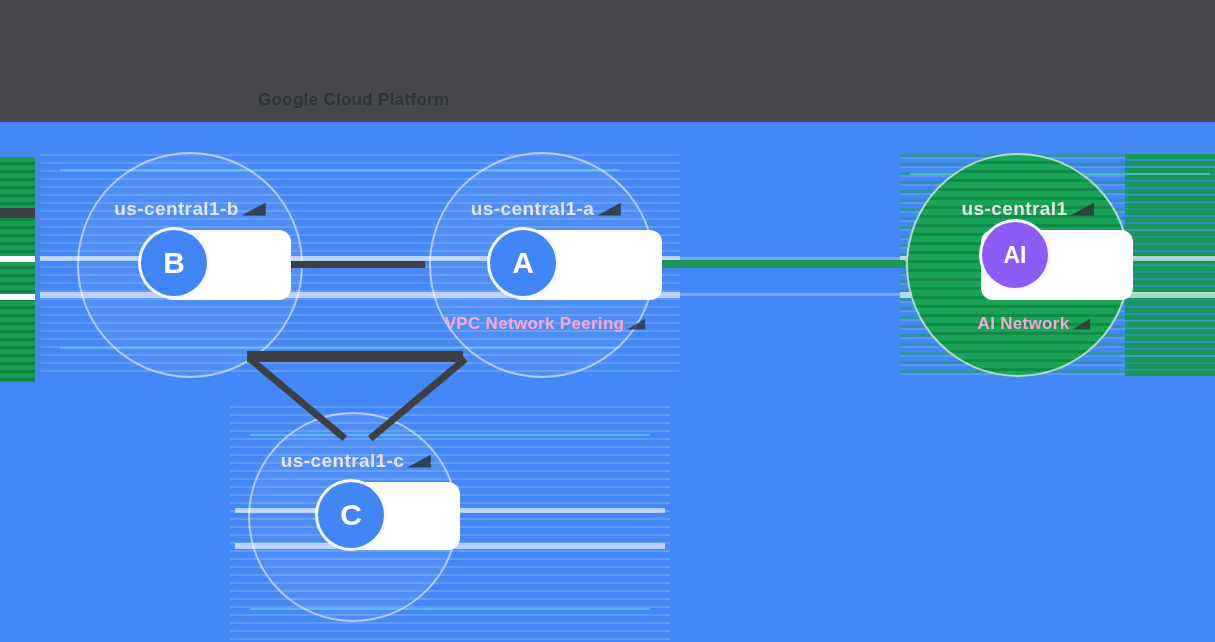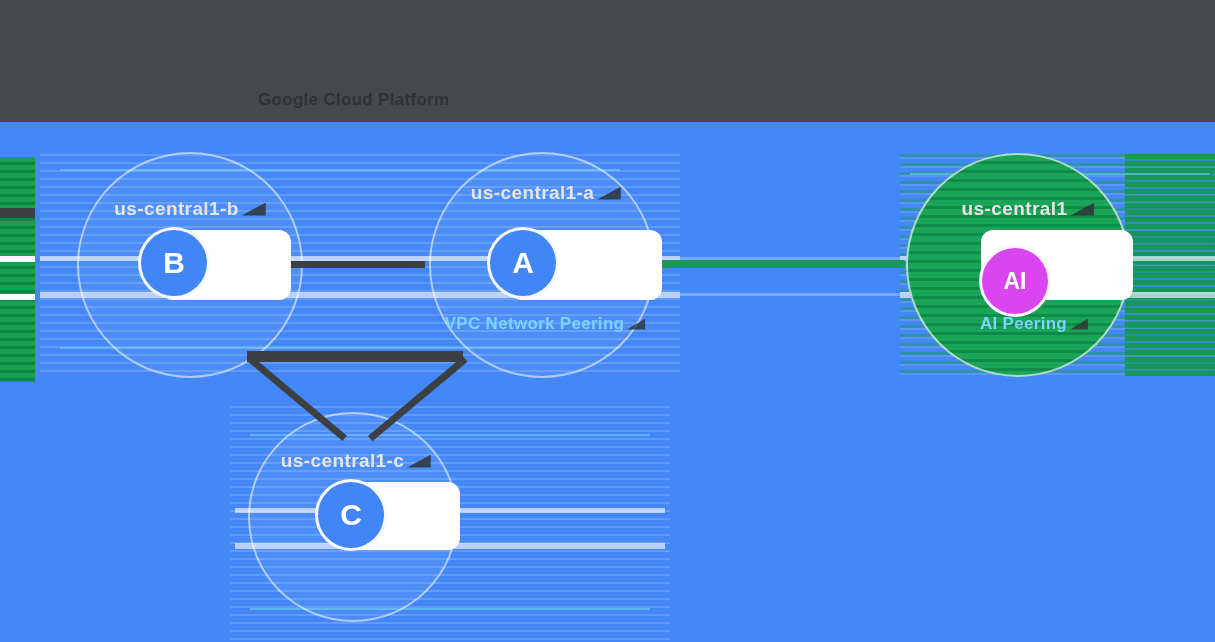--- a/index.html
+++ b/index.html
@@ -74,39 +74,39 @@
   .pill-a{left:510px;top:188px;width:152px;height:70px;}
   .pill-c{left:338px;top:440px;width:122px;height:68px;}
   .pill-ai{left:981px;top:188px;width:152px;height:70px;}
   .node-circle{position:absolute;width:72px;height:72px;border-radius:50%;
     background:#4285f4;border:3px solid rgba(255,255,255,.95);box-sizing:border-box;
     display:flex;align-items:center;justify-content:center;
     color:#ffffff;font-weight:700;font-size:30px;}
   .nc-b{left:138px;top:185px;}
   .nc-a{left:487px;top:185px;}
   .nc-c{left:315px;top:437px;}
-  .nc-ai{left:979px;top:203px;background:#d946ef;font-size:23px;}
+  .nc-ai{left:979px;top:177px;background:#8b5cf6;font-size:23px;}
   
   .zone-label{
     position:absolute;transform:translateX(-50%);
     font-size:19px;font-weight:700;letter-spacing:.4px;color:#e5e5e5;
     white-space:nowrap;display:flex;align-items:center;
   }
   .zone-label::after{
     content:"";display:inline-block;width:24px;height:13px;margin-left:3px;
     background:#2e3236;opacity:.85;
     clip-path:polygon(0 100%,100% 0,100% 100%);
   }
   .zl-b{left:190px;top:156px;}
-  .zl-a{left:546px;top:140px;}
+  .zl-a{left:546px;top:156px;}
   .zl-c{left:356px;top:408px;}
   .zl-ai{left:1028px;top:156px;text-align:right;}
   .sub-label{
     position:absolute;transform:translateX(-50%);
-    font-size:17px;font-weight:600;letter-spacing:.3px;color:#7dd3fc;
+    font-size:17px;font-weight:600;letter-spacing:.3px;color:#f9a8d4;
     white-space:nowrap;display:flex;align-items:center;
   }
   .sub-label::after{
     content:"";display:inline-block;width:18px;height:11px;margin-left:3px;
     background:#2e3236;opacity:.8;
     clip-path:polygon(0 100%,100% 0,100% 100%);
   }
   .sub-a{left:545px;top:272px;}
   .sub-ai{left:1034px;top:272px;}
 </style>
@@ -181,16 +181,16 @@
   </div>
 
   <div class="zone-label zl-ai">
     <span>us-central1</span>
   </div>
   <div class="pill pill-ai"></div>
   <div class="node-circle nc-ai">
     <span>AI</span>
   </div>
   <div class="sub-label sub-ai">
-    <span>AI Peering</span>
+    <span>AI Network</span>
   </div>
 
 </div>
 
 </body></html>

